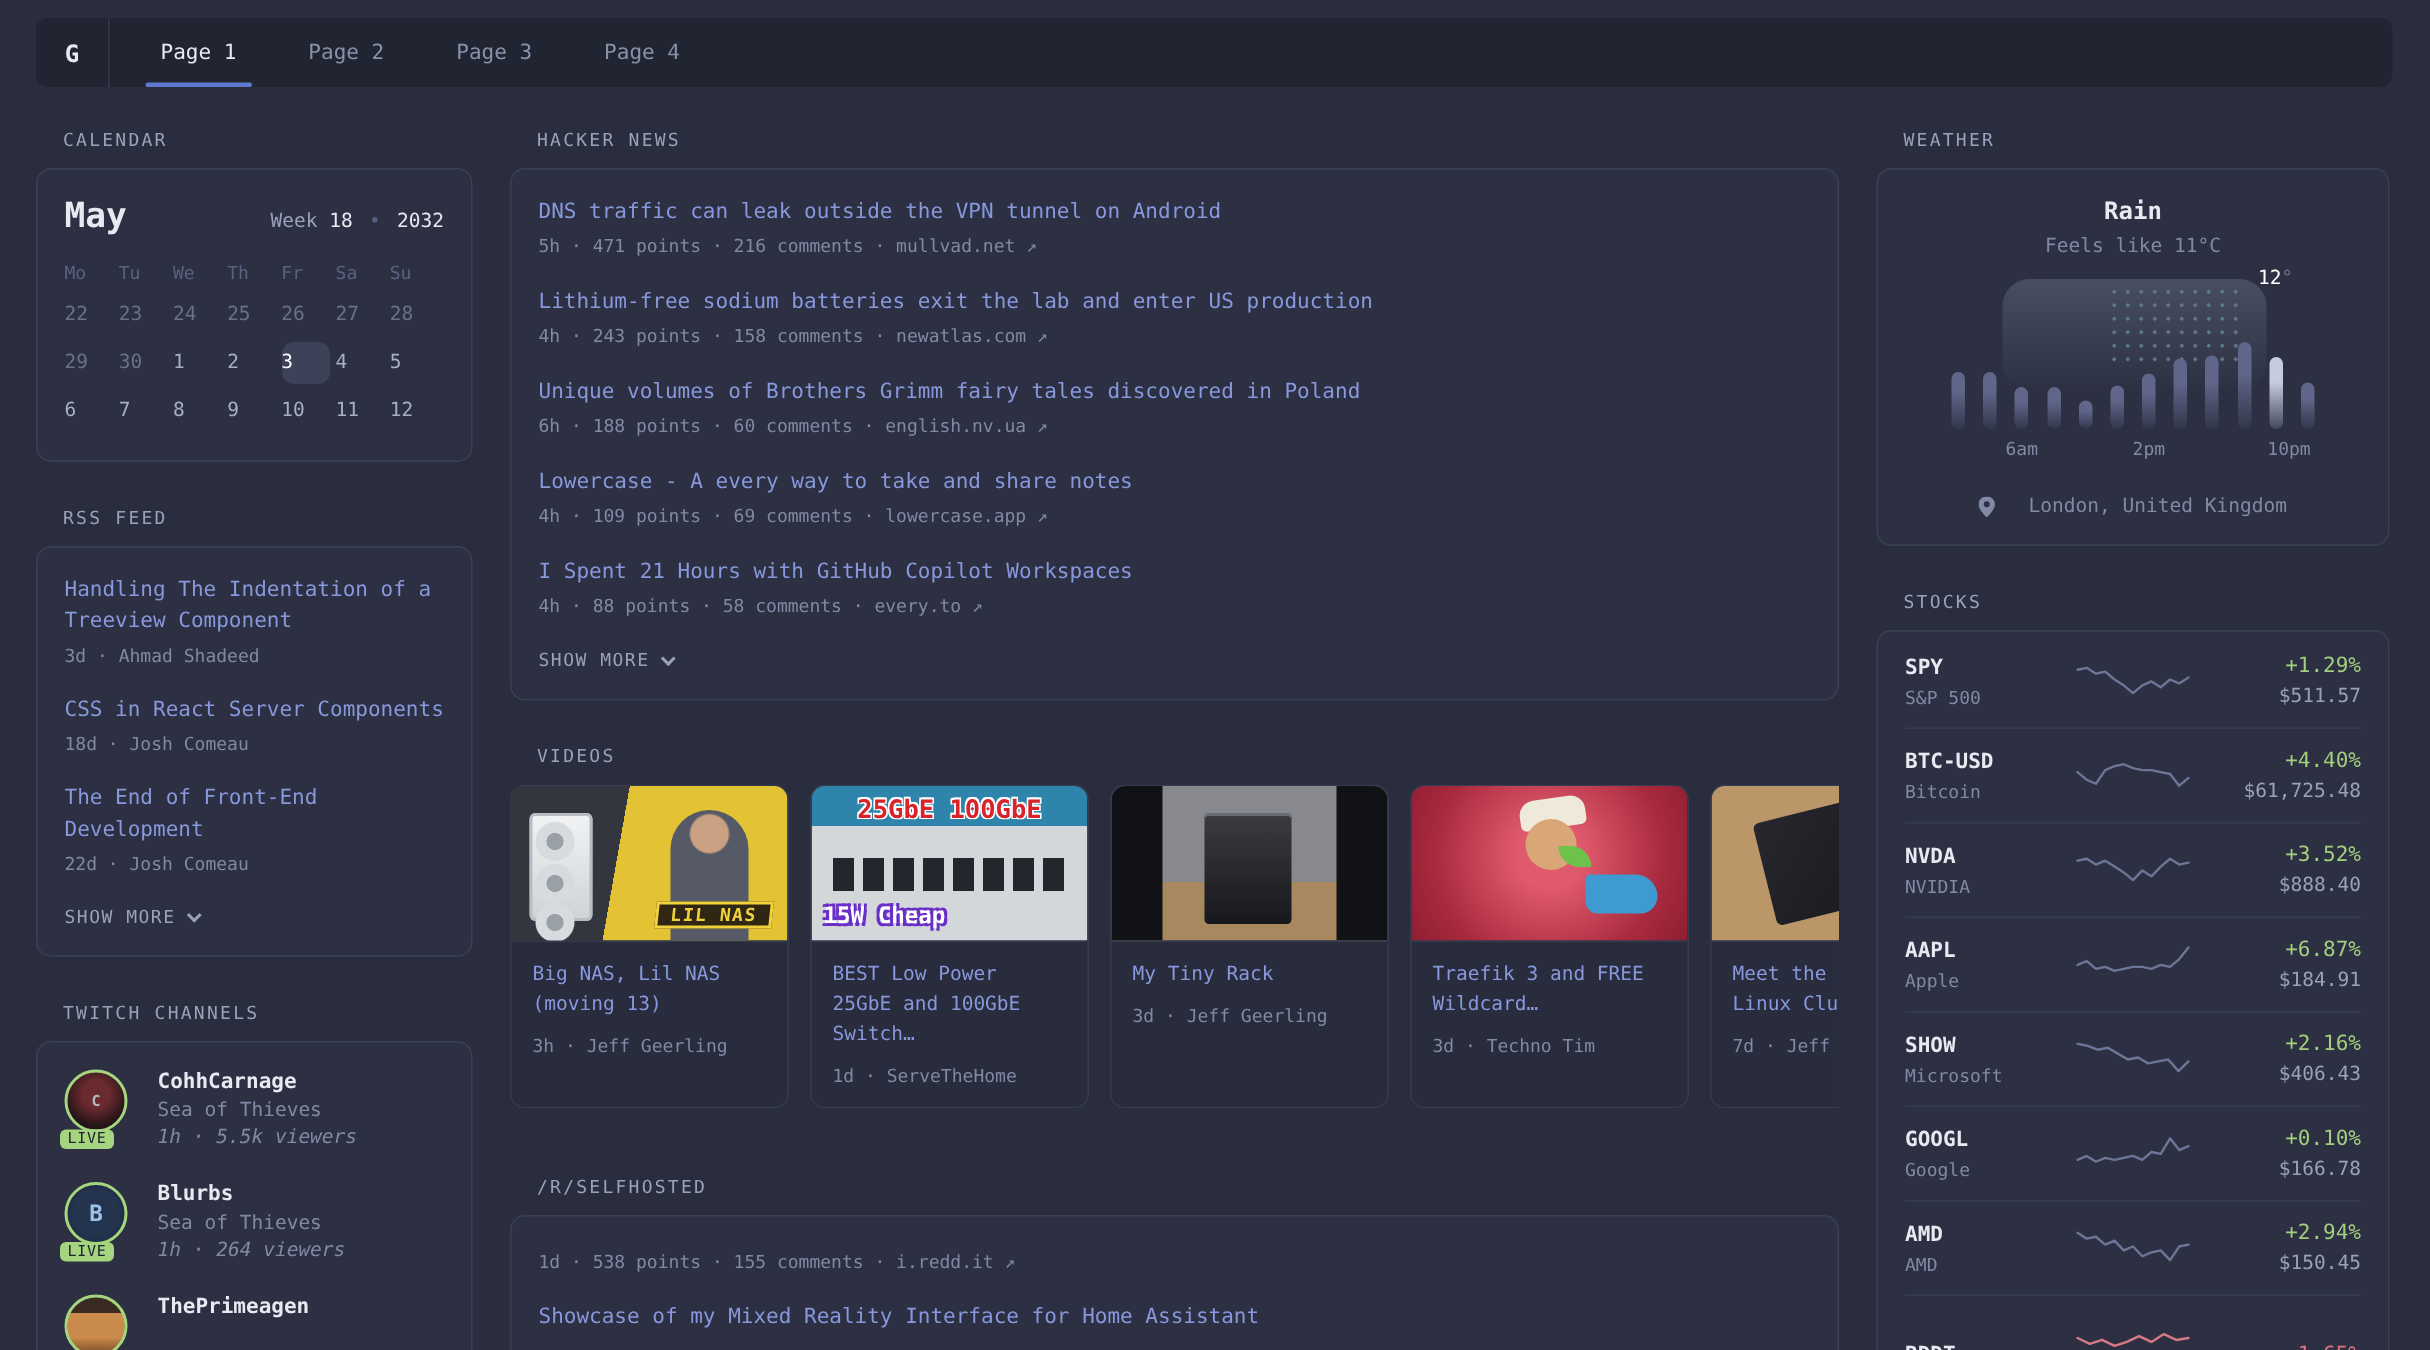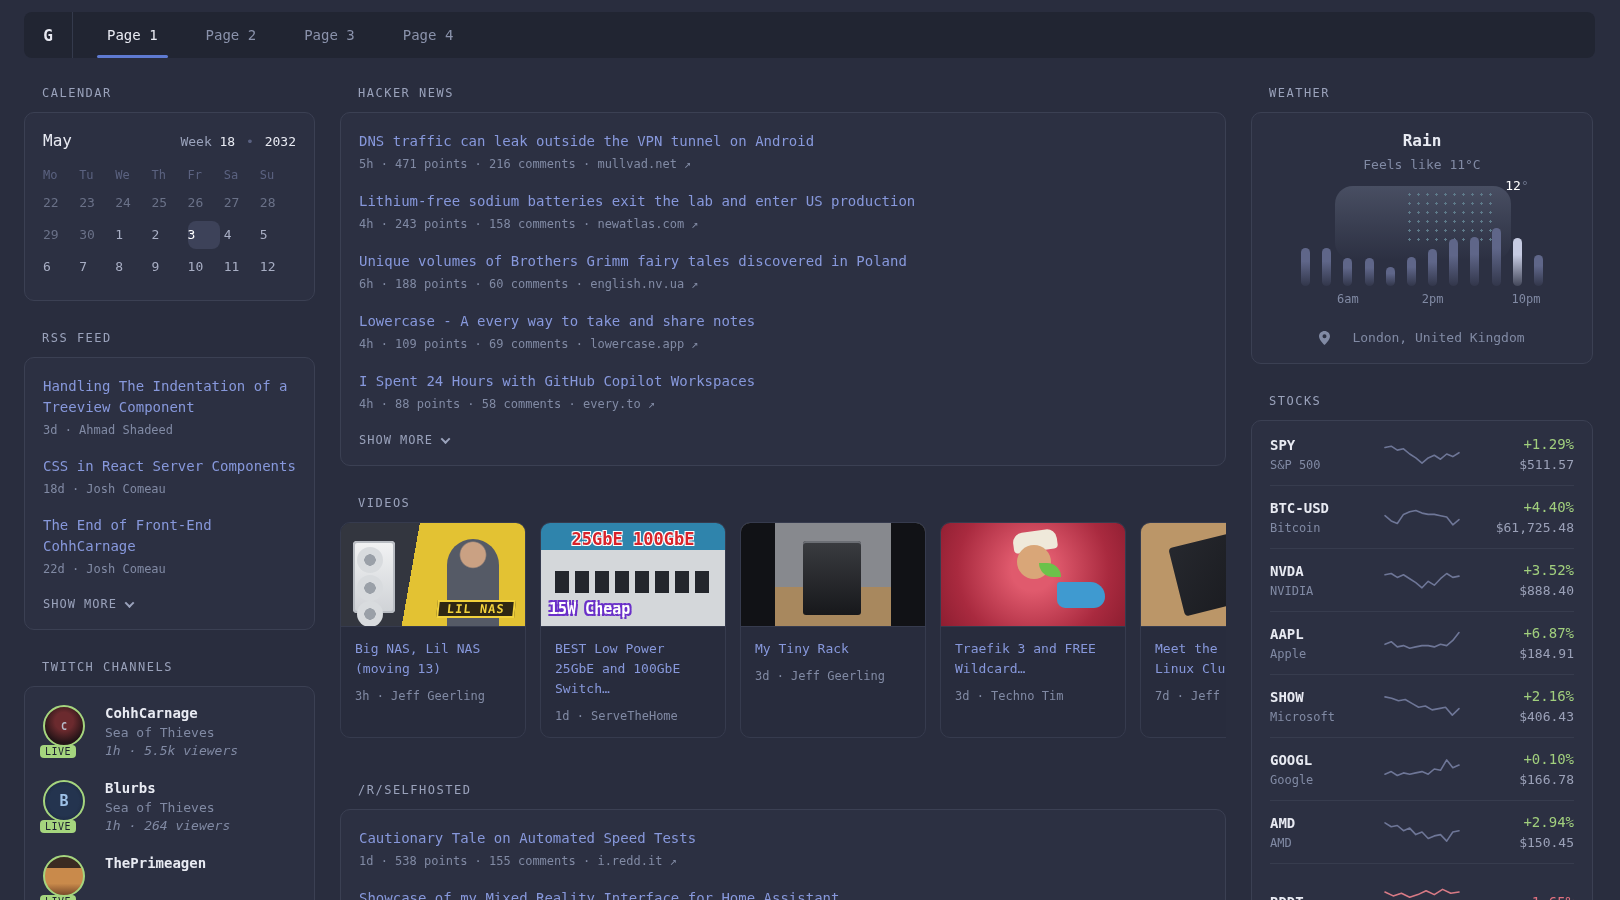--- a/index.html
+++ b/index.html
@@ -23,21 +23,21 @@
   .tab.active::after{content:""; position:absolute; left:14px; right:14px; bottom:0; height:3px; border-radius:2px; background:var(--accent);}
 
   
   .main{display:grid; grid-template-columns:291px 886px 342px; column-gap:25px; margin-top:28px;}
   .section{margin-bottom:30px;}
   .section-label{font-size:12px; letter-spacing:1.5px; color:var(--label); margin:0 0 12px 18px; text-transform:uppercase;}
   .card{background:var(--card); border:1px solid var(--card-border); border-radius:10px; padding:18px;}
 
   
   .cal-head{display:flex; justify-content:space-between; align-items:baseline; margin-bottom:14px;}
-  .cal-month{font-size:16px; font-weight:normal; color:var(--text);}
+  .cal-month{font-size:23px; font-weight:bold; color:var(--text);}
   .cal-week{font-size:13px; color:var(--label);}
   .cal-week b{color:var(--text); font-weight:normal;}
   .cal-week .dot{color:#596080; margin:0 3px;}
   .cal-grid{display:grid; grid-template-columns:repeat(7,1fr); row-gap:2px; }
   .cal-dow{color:#5b6280; font-size:12px; height:22px; line-height:22px;}
   .cal-day{height:30px; line-height:30px; color:#a8aec4; font-size:13px;}
   .cal-day.muted{color:#6a7188;}
   .cal-day.selected span{display:inline-block; width:32px; height:28px; line-height:28px; background:#3d4259; border-radius:8px; color:#fff;}
 
   
@@ -186,21 +186,21 @@
 
       <div class="section">
         <div class="section-label">RSS FEED</div>
         <div class="card" id="rss-card"><div class="feed-item">
               <a class="feed-title">Handling The Indentation of a Treeview Component</a>
               <div class="feed-meta">3d · Ahmad Shadeed</div>
             </div><div class="feed-item">
               <a class="feed-title">CSS in React Server Components</a>
               <div class="feed-meta">18d · Josh Comeau</div>
             </div><div class="feed-item">
-              <a class="feed-title">The End of Front-End CohhCarnage</a>
+              <a class="feed-title">The End of Front-End Development</a>
               <div class="feed-meta">22d · Josh Comeau</div>
             </div><div class="show-more">
               <span>SHOW MORE</span>
               <i class="chev"></i>
             </div></div>
       </div>
 
       <div class="section">
         <div class="section-label">TWITCH CHANNELS</div>
         <div class="card" id="twitch-card">
@@ -250,21 +250,21 @@
             </div><div class="feed-item">
               <a class="feed-title">Lithium-free sodium batteries exit the lab and enter US production</a>
               <div class="feed-meta">4h · 243 points · 158 comments · newatlas.com ↗</div>
             </div><div class="feed-item">
               <a class="feed-title">Unique volumes of Brothers Grimm fairy tales discovered in Poland</a>
               <div class="feed-meta">6h · 188 points · 60 comments · english.nv.ua ↗</div>
             </div><div class="feed-item">
               <a class="feed-title">Lowercase - A every way to take and share notes</a>
               <div class="feed-meta">4h · 109 points · 69 comments · lowercase.app ↗</div>
             </div><div class="feed-item">
-              <a class="feed-title">I Spent 24 Hours with GitHub Copilot Workspaces</a>
+              <a class="feed-title">I Spent 21 Hours with GitHub Copilot Workspaces</a>
               <div class="feed-meta">4h · 88 points · 58 comments · every.to ↗</div>
             </div><div class="show-more">
               <span>SHOW MORE</span>
               <i class="chev"></i>
             </div></div>
       </div>
 
       <div class="section">
         <div class="section-label">VIDEOS</div>
         <div class="video-row" id="video-row">
@@ -316,21 +316,20 @@
               <div class="video-body"><a class="video-title">Meet the
 Linux Clu</a><div class="video-meta">7d · Jeff</div></div>
             </div>
           </div>
       </div>
 
       <div class="section" style="margin-top:45px;">
         <div class="section-label">/R/SELFHOSTED</div>
         <div class="card" id="reddit-card">
             <div class="feed-item">
-              <a class="feed-title">Cautionary Tale on Automated Speed Tests</a>
               <div class="feed-meta">1d · 538 points · 155 comments · i.redd.it ↗</div>
             </div>
             <div class="feed-item">
               <a class="feed-title">Showcase of my Mixed Reality Interface for Home Assistant</a>
             </div>
           </div>
       </div>
 
     </div>
 

